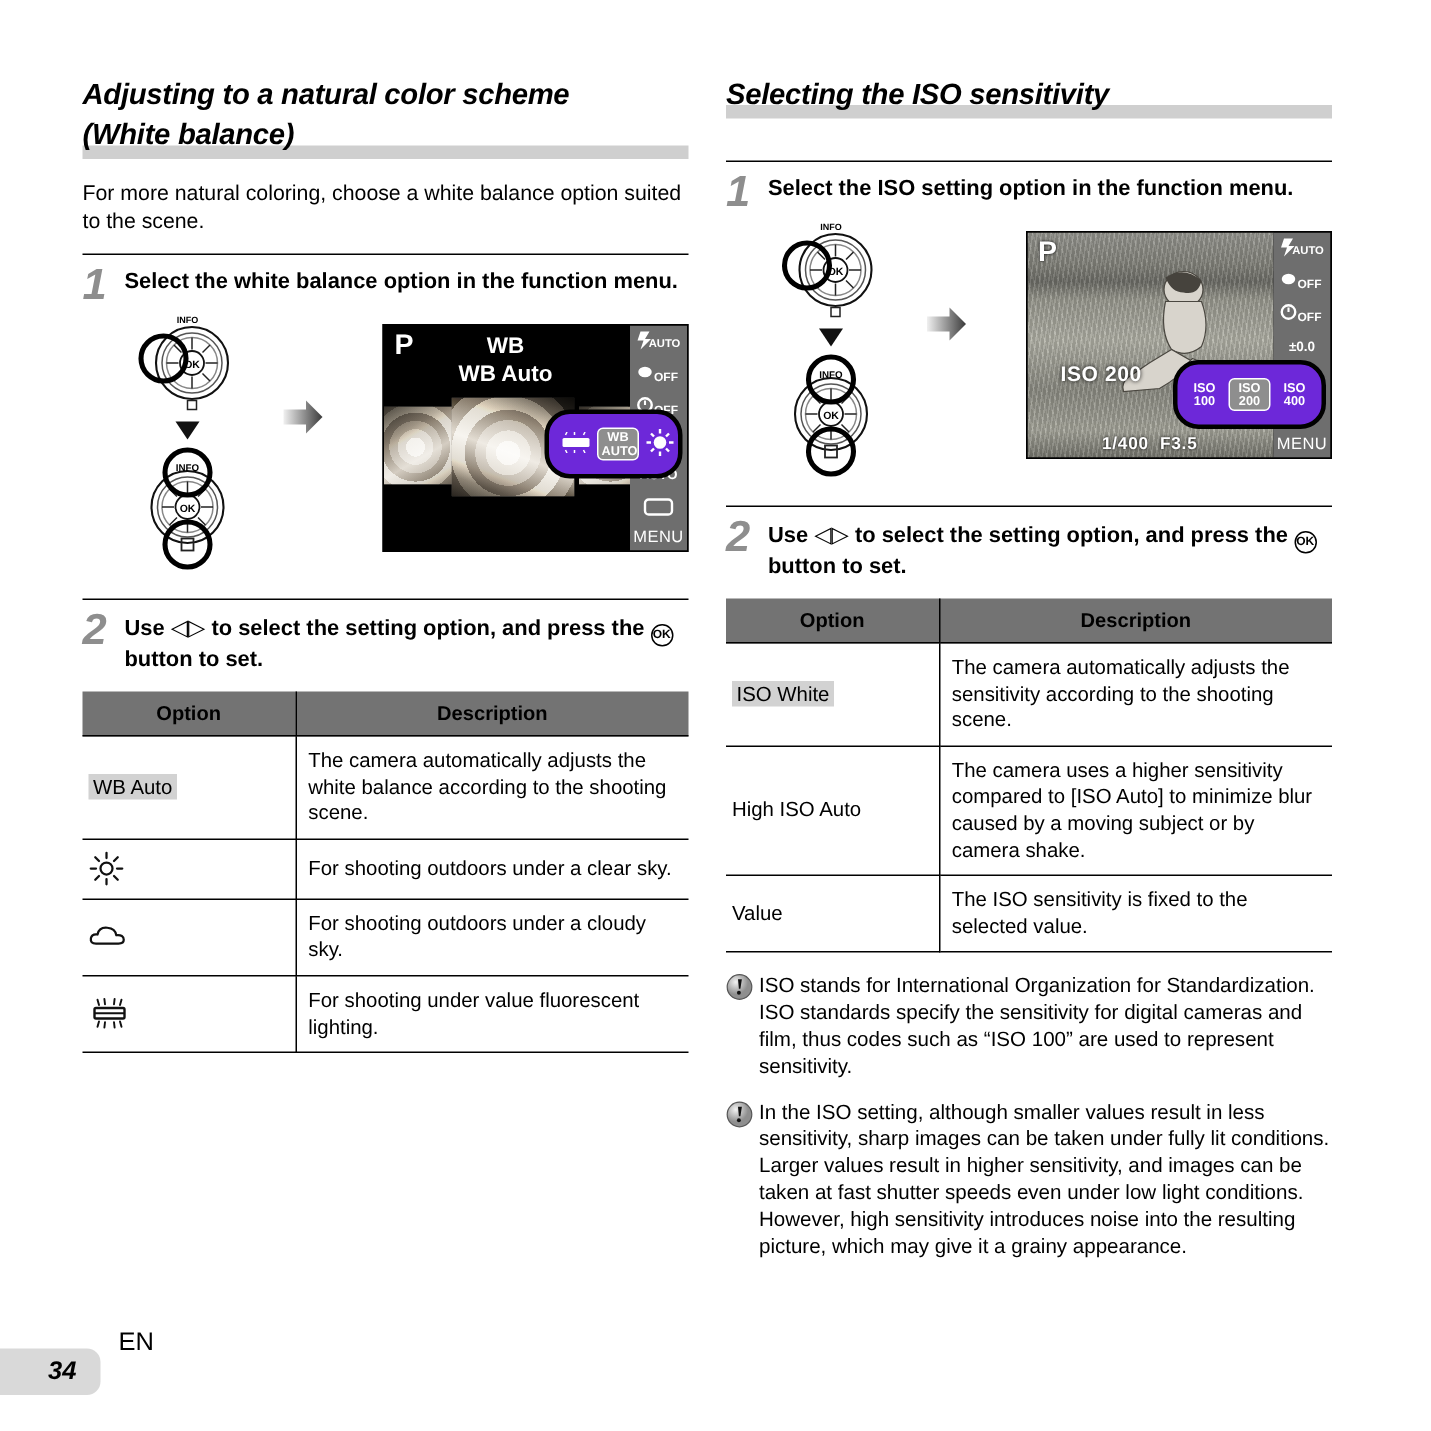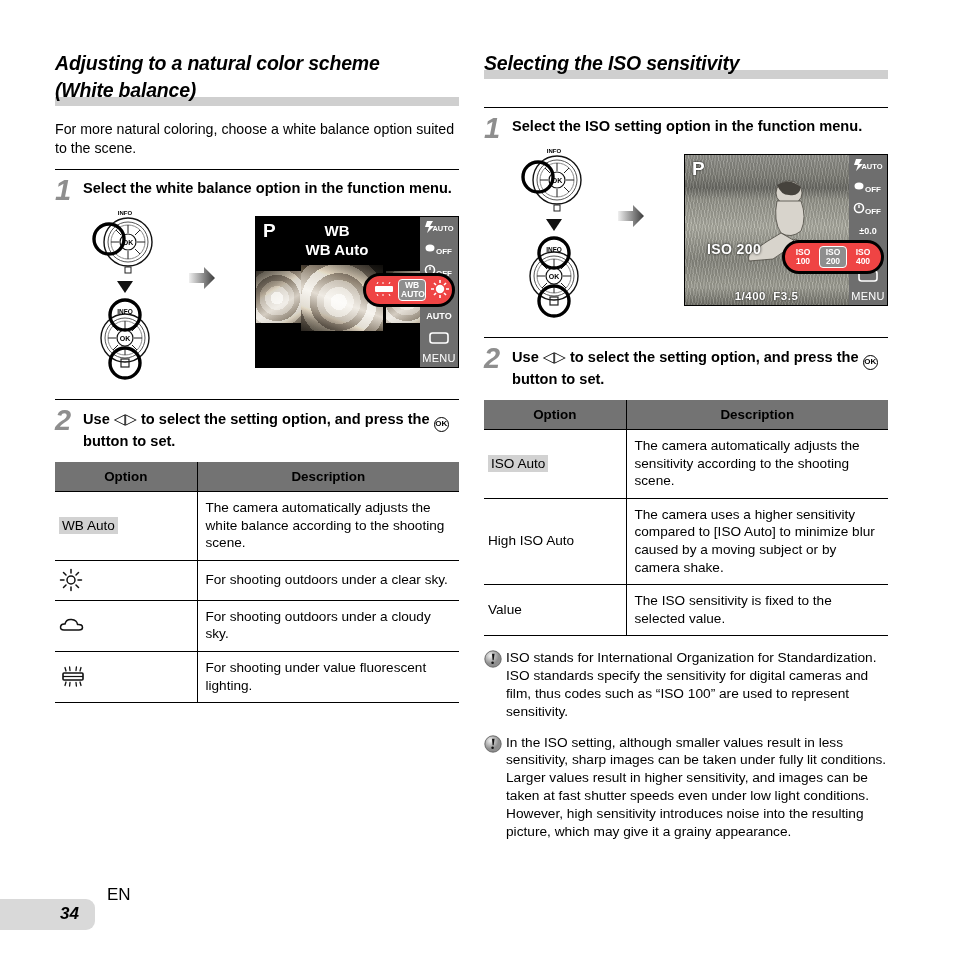--- a/index.html
+++ b/index.html
@@ -151,23 +151,23 @@
     color:#fff; font-size:9px; font-weight:bold; line-height:10px;
     text-align:center; width:36px; height:16px;
     display:flex; align-items:center; justify-content:center;
   }
   .rail .menu {
     color:#fff; font-size:11px; font-weight:normal; letter-spacing:.3px;
   }
 
   
   .selstrip {
-    position:absolute; height:34px; z-index:6;
+    position:absolute; height:46px; z-index:6;
     border:3px solid #000; border-radius:17px;
-    background:#ef4444;
+    background:#6d28d9;
     display:flex; align-items:center; justify-content:space-between;
     padding:0 4px; overflow:hidden;
   }
   .selstrip .cell {
     color:#fff; font-size:8.5px; font-weight:bold; line-height:9px;
     text-align:center; min-width:28px;
   }
   .selstrip .cell.sel {
     border:1.2px solid #fff; border-radius:4px; padding:1px 2px;
     background:#8e8e8e;
@@ -194,21 +194,21 @@
 
   
   .note { display:flex; align-items:flex-start; margin-top:13px; }
   .note .bullet { flex:0 0 22px; margin-top:1px; }
   .note .txt { font-size:13.7px; line-height:17.8px; }
 
   
   .footer { position:absolute; left:0; bottom:24px; display:flex; align-items:center; }
   .pagebox {
     background:#d9d9d9; border-radius:0 9px 9px 0;
-    padding:5px 16px 6px 60px;
+    padding:5px 16px 6px 32px;
     font-size:17px; font-style:italic; font-weight:bold;margin-top:40px;
   }
   .lang { font-size:17px; margin-left:12px; }
 </style>
 </head>
 <body>
 
 <div class="page">
 
   <div class="col col-left">
@@ -590,21 +590,21 @@
 
     <table class="opt">
       <thead>
         <tr>
           <th class="c1">Option</th>
           <th>Description</th>
         </tr>
       </thead>
       <tbody>
         <tr class="row">
-          <td class="c1"><span class="hl">ISO Auto</span></td>
+          <td class="c1"><span class="hl">ISO White</span></td>
           <td>The camera automatically adjusts the sensitivity according to the shooting scene.</td>
         </tr>
         <tr class="row">
           <td class="c1">High ISO Auto</td>
           <td>The camera uses a higher sensitivity compared to [ISO Auto] to minimize blur caused by a moving subject or by camera shake.</td>
         </tr>
         <tr class="last">
           <td class="c1">Value</td>
           <td>The ISO sensitivity is fixed to the selected value.</td>
         </tr>

